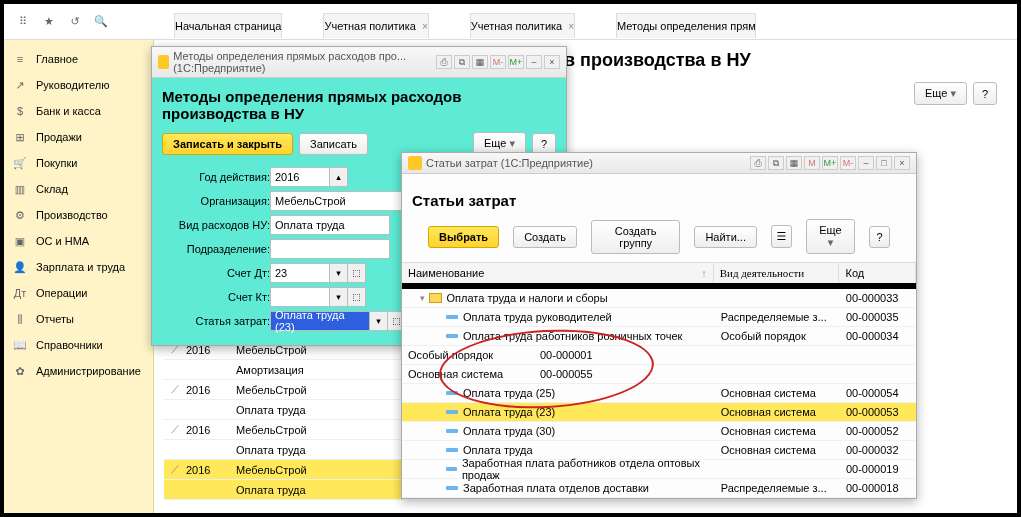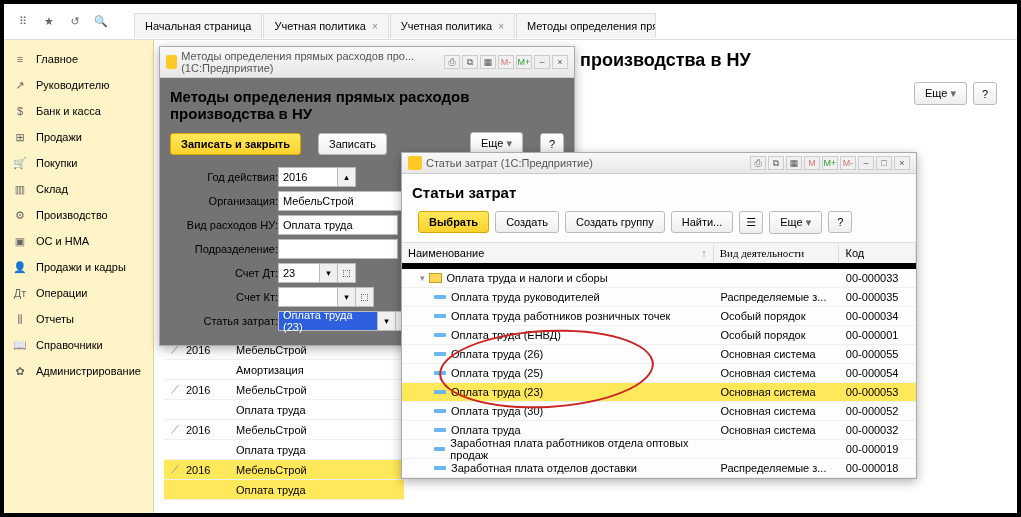--- a/index.html
+++ b/index.html
@@ -1,68 +1,68 @@
 <!DOCTYPE html>
 <html><head>
 <meta charset="utf-8">
 <style>
 * { box-sizing: border-box; margin: 0; padding: 0; font-family: Arial, sans-serif; font-size: 11px; }
 body { background: #000; width: 1021px; height: 517px; position: relative; overflow: hidden; }
 .frame { position: absolute; top: 4px; left: 4px; width: 1013px; height: 509px; background: #fff; }
 .top-toolbar { height: 36px; background: #fff; border-bottom: 1px solid #ddd; display: flex; align-items: center; padding: 0 6px; }
 .icon-btn { width: 22px; height: 22px; display: flex; align-items: center; justify-content: center; margin: 0 2px; color: #666; cursor: pointer; }
 .tab-bar { height: 32px; display: flex; align-items: flex-end; padding-left: 130px; position: absolute; top: 2px; left: 0; right: 0; }
-.main-tab { padding: 6px 10px; border: 1px solid #ddd; border-bottom: none; margin-right: 1px; background: #f5f5f5; font-size: 11px; position: relative; }
+.main-tab { padding: 6px 0; border: 1px solid #ddd; border-bottom: none; margin-right: 1px; background: #f5f5f5; font-size: 11px; position: relative; margin-left: 40px; }
 .main-tab .close { margin-left: 6px; color: #888; cursor: pointer; font-size: 10px; }
 .main-body { position: absolute; top: 36px; left: 0; right: 0; bottom: 0; display: flex; }
 .sidebar { width: 150px; background: #fef4c8; border-right: 1px solid #e0d890; padding-top: 6px; }
 .side-item { display: flex; align-items: center; padding: 5px 8px; cursor: pointer; }
 .side-item span.ic { width: 16px; height: 16px; margin-right: 8px; display: inline-flex; align-items: center; justify-content: center; color: #666; }
 .content { flex: 1; position: relative; background: #fff; }
 .bg-title { position: absolute; top: 10px; left: 410px; font-size: 18px; font-weight: bold; }
 .bg-btns { position: absolute; top: 42px; right: 20px; display: flex; gap: 6px; }
 .btn { padding: 4px 10px; border: 1px solid #bbb; background: linear-gradient(#fff,#eee); border-radius: 3px; cursor: pointer; font-size: 11px; }
 .btn-yellow { background: linear-gradient(#ffe85a,#ffd22e); border-color: #d4a800; font-weight: bold; }
 .btn-dd::after { content: " ▾"; color: #666; }
 .sq-btn { width: 24px; padding: 4px 0; text-align: center; }
 .bg-table { position: absolute; top: 280px; left: 10px; width: 240px; }
 .bg-row { display: flex; height: 20px; align-items: center; border-bottom: 1px solid #eee; }
 .bg-row .c1 { width: 22px; text-align: center; color: #a87; }
 .bg-row .c2 { width: 50px; }
 .bg-row .c3 { width: 130px; }
 .bg-row.sel { background: #ffe85a; }
 
-.dlg1 { position: absolute; top: 42px; left: 155px; width: 416px; background: #737373; border: 1px solid #aaa; box-shadow: 0 3px 10px rgba(0,0,0,0.3); }
+.dlg1 { position: absolute; top: 42px; left: 147px; width: 416px; background: #5eead4; border: 1px solid #aaa; box-shadow: 0 3px 10px rgba(0,0,0,0.3); }
 .dlg-title { background: linear-gradient(#f8f8f8,#e8e8e8); padding: 3px 6px; display: flex; align-items: center; font-size: 10px; color: #555; border-bottom: 1px solid #ccc; }
 .dlg-title .ic1c { width: 14px; height: 14px; background: #ffc829; border-radius: 2px; margin-right: 4px; display: inline-block; }
 .dlg-title-btns { margin-left: auto; display: flex; gap: 2px; }
 .dlg-title-btns span { width: 16px; height: 14px; border: 1px solid #ccc; background: #f0f0f0; font-size: 9px; display: flex; align-items: center; justify-content: center; cursor: pointer; }
 .dlg-body { padding: 10px; }
 .dlg-h1 { font-size: 15px; font-weight: bold; margin-bottom: 10px; }
-.dlg-bar { display: flex; gap: 17px; margin-bottom: 12px; align-items: center; }
+.dlg-bar { display: flex; gap: 6px; margin-bottom: 12px; align-items: center; }
 .frm-row { display: flex; align-items: center; margin-bottom: 4px; }
 .frm-row label { width: 108px; text-align: right; }
 .inp { border: 1px solid #bbb; padding: 2px 4px; height: 20px; background: #fff; }
 .inp-wrap { display: flex; }
 .inp-btn { width: 18px; height: 20px; border: 1px solid #bbb; border-left: none; background: #f0f0f0; font-size: 9px; display: flex; align-items: center; justify-content: center; cursor: pointer; }
 .sel-input { background: #2d5fde; color: #fff; }
 
 .dlg2 { position: absolute; top: 148px; left: 397px; width: 516px; background: #fdfdfd; border: 1px solid #aaa; box-shadow: 0 3px 10px rgba(0,0,0,0.3); }
-.dlg2-bar { display: flex; gap: 6px; margin: 8px 16px; align-items: flex-start; }
+.dlg2-bar { display: flex; gap: 14px; margin: 8px 26px; align-items: center; }
 .grid { border-top: 1px solid #ddd; }
 .grid-head { display: flex; background: #f5f5f5; border-bottom: 6px solid #000000; }
 .gh { padding: 4px 6px; border-right: 1px solid #ddd; }
 .gh1 { width: 328px; } .gh2 { width: 132px; font-family: Liberation Serif, serif; } .gh3 { width: 80px; }
 .grid-body { max-height: 230px; overflow: hidden; }
 .grow { display: flex; height: 19px; align-items: center; border-bottom: 1px solid #f0f0f0; }
 .grow.sel { background: #ffe85a; }
 .gc1 { width: 328px; display: flex; align-items: center; }
 .gc2 { width: 132px; padding-left: 6px; white-space: nowrap; overflow: hidden; }
 .gc3 { width: 80px; padding-left: 6px; }
-.indent1 { padding-left: 18px; } .indent2 { padding-left: 28px; }
+.indent1 { padding-left: 18px; } .indent2 { padding-left: 40px; }
 .tree-ic { width: 14px; height: 10px; margin-right: 5px; display: inline-block; }
 .folder-ic { background: #ffd659; border: 1px solid #c4a020; width: 13px; height: 10px; }
 .item-ic { width: 12px; height: 4px; background: #6bb5f0; border-radius: 1px; }
 .bullet { color: #888; margin-right: 4px; font-size: 9px; }
 
 .ellipse { position: absolute; border: 2px solid #c22; border-radius: 50%; pointer-events: none; }
 .ell1 { top: 326px; left: 435px; width: 215px; height: 78px; transform: rotate(-3deg); }
 </style>
 </head>
 <body>
@@ -110,21 +110,21 @@
         <div class="side-item">
           <span class="ic">⚙</span>
           <span>Производство</span>
         </div>
         <div class="side-item">
           <span class="ic">▣</span>
           <span>ОС и НМА</span>
         </div>
         <div class="side-item">
           <span class="ic">👤</span>
-          <span>Продажи и кадры</span>
+          <span>Зарплата и труда</span>
         </div>
         <div class="side-item">
           <span class="ic">Дт</span>
           <span>Операции</span>
         </div>
         <div class="side-item">
           <span class="ic">⫼</span>
           <span>Отчеты</span>
         </div>
         <div class="side-item">
@@ -237,21 +237,21 @@
       </div>
       <div class="frm-row">
           <label>Подразделение:</label>
         <div class="inp-wrap">
             <input class="inp" style="width: 120px;" value="">
           </div>
       </div>
       <div class="frm-row">
           <label>Счет Дт:</label>
         <div class="inp-wrap">
-            <input class="inp" style="width: 42px;" value="23">
+            <input class="inp" style="width: 60px;" value="23">
             <span class="inp-btn">▾</span>
             <span class="inp-btn">⬚</span>
           </div>
       </div>
       <div class="frm-row">
           <label>Счет Кт:</label>
         <div class="inp-wrap">
             <input class="inp" style="width: 60px;" value="">
             <span class="inp-btn">▾</span>
             <span class="inp-btn">⬚</span>
@@ -277,21 +277,21 @@
         <span>⧉</span>
         <span>▦</span>
         <span style="color:#c77">M</span>
         <span style="color:#393">M+</span>
         <span style="color:#c77">M-</span>
         <span>–</span>
         <span>□</span>
         <span>×</span>
       </div>
     </div>
-    <div style="padding:10px 10px 0 10px">
+    <div style="padding:18px 10px 0 10px">
       <div class="dlg-h1">Статьи затрат</div>
     </div>
     <div class="dlg2-bar">
       <button class="btn btn-yellow">Выбрать</button>
       <button class="btn">Создать</button>
       <button class="btn">Создать группу</button>
       <button class="btn">Найти...</button>
       <button class="btn sq-btn">☰</button>
       <button class="btn btn-dd">Еще</button>
       <button class="btn sq-btn">?</button>
@@ -324,34 +324,24 @@
           <div class="grow">
             <div class="gc1 indent2">
               <span class="bullet"></span>
               <span class="tree-ic item-ic"></span>
               <span>Оплата труда работников розничных точек</span>
             </div>
             <div class="gc2">Особый порядок</div>
             <div class="gc3">00-000034</div>
           </div>
           <div class="grow">
-            <div class="gc1 indent2">
-              <span class="bullet"></span>
-              <span class="tree-ic item-ic"></span>
-              <span>Оплата труда (ЕНВД)</span>
-            </div>
             <div class="gc2">Особый порядок</div>
             <div class="gc3">00-000001</div>
           </div>
           <div class="grow">
-            <div class="gc1 indent2">
-              <span class="bullet"></span>
-              <span class="tree-ic item-ic"></span>
-              <span>Оплата труда (26)</span>
-            </div>
             <div class="gc2">Основная система</div>
             <div class="gc3">00-000055</div>
           </div>
           <div class="grow">
             <div class="gc1 indent2">
               <span class="bullet"></span>
               <span class="tree-ic item-ic"></span>
               <span>Оплата труда (25)</span>
             </div>
             <div class="gc2">Основная система</div>

